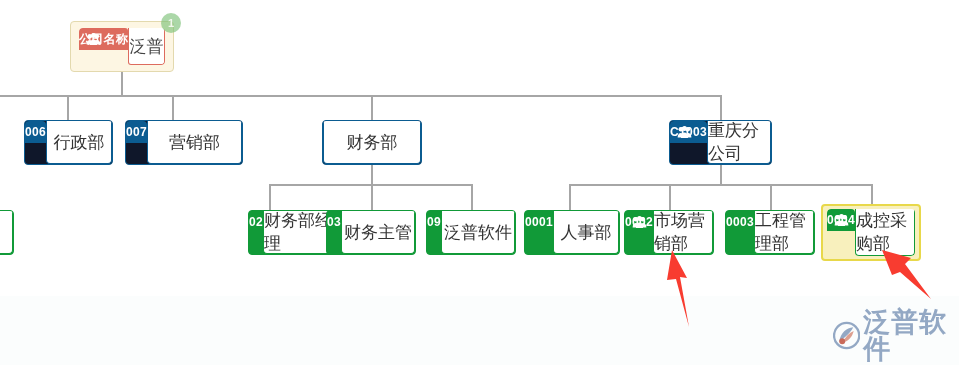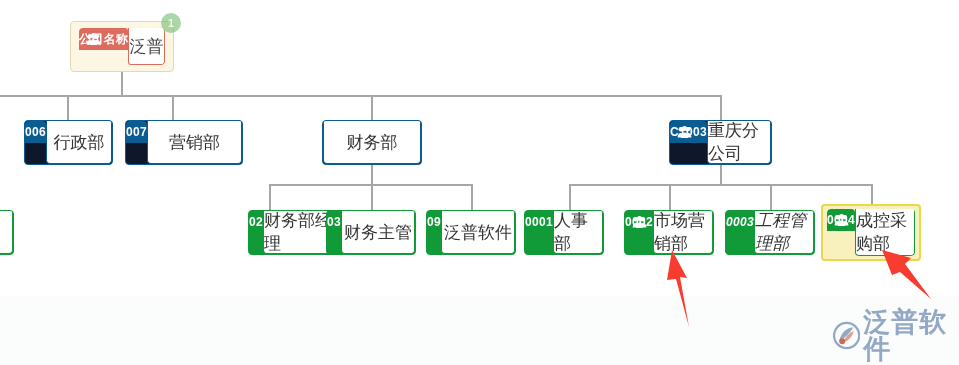--- a/index.html
+++ b/index.html
@@ -295,21 +295,21 @@
 
   <div class="node green" style="left:426px; top:210px; width:90px; height:45px;">
     <div class="nbox">
       <div class="nhead">
         <span>09</span>
       </div>
       <div class="nbody">泛普软件</div>
     </div>
   </div>
 
-  <div class="node green" style="left:524px; top:210px; width:80px; height:45px;">
+  <div class="node green" style="left:524px; top:210px; width:96px; height:45px;text-align:center;">
     <div class="nbox">
       <div class="nhead">
         <span>0001</span>
       </div>
       <div class="nbody">人事部</div>
     </div>
   </div>
 
   <div class="node green" style="left:624px; top:210px; width:90px; height:45px;">
     <div class="nbox">
@@ -321,21 +321,21 @@
           <path d="M0.6 13 C0.6 9.6 2.2 8 4 8 C5.8 8 7.4 9.6 7.4 13 Z" fill="#ffffff"></path>
           <path d="M8.6 13 C8.6 9.6 10.2 8 12 8 C13.8 8 15.4 9.6 15.4 13 Z" fill="#ffffff"></path>
           <path d="M4.2 13.4 C4.2 9.5 5.9 7.6 8 7.6 C10.1 7.6 11.8 9.5 11.8 13.4 Z" fill="#ffffff"></path>
         </svg>
         <span>0002</span>
       </div>
       <div class="nbody">市场营销部</div>
     </div>
   </div>
 
-  <div class="node green" style="left:725px; top:210px; width:90px; height:45px;font-style:italic;">
+  <div class="node green" style="left:725px; top:210px; width:90px; height:45px;">
     <div class="nbox">
       <div class="nhead">
         <span>0003</span>
       </div>
       <div class="nbody">工程管理部</div>
     </div>
   </div>
 
   <div class="node green selected" style="left:821px; top:204px; width:100px; height:57px;">
     <div class="nbox">

